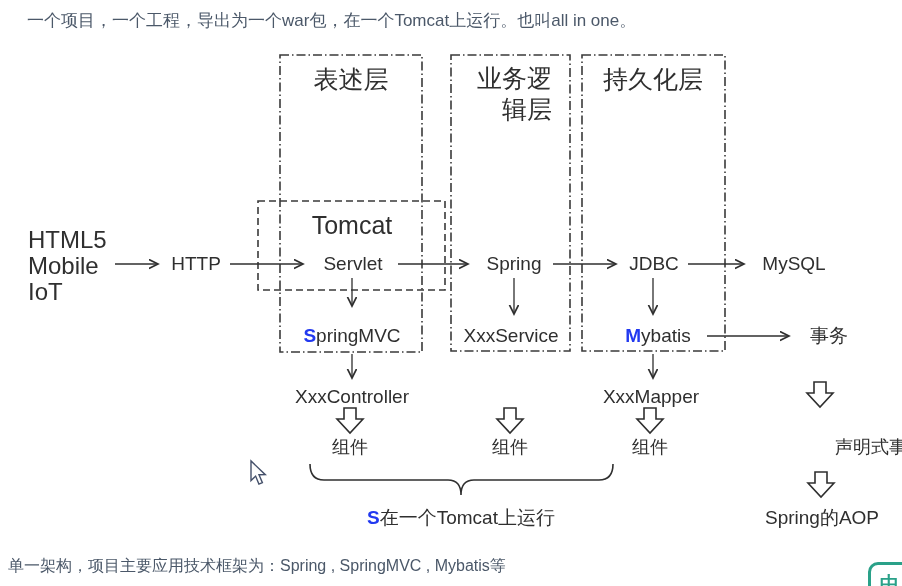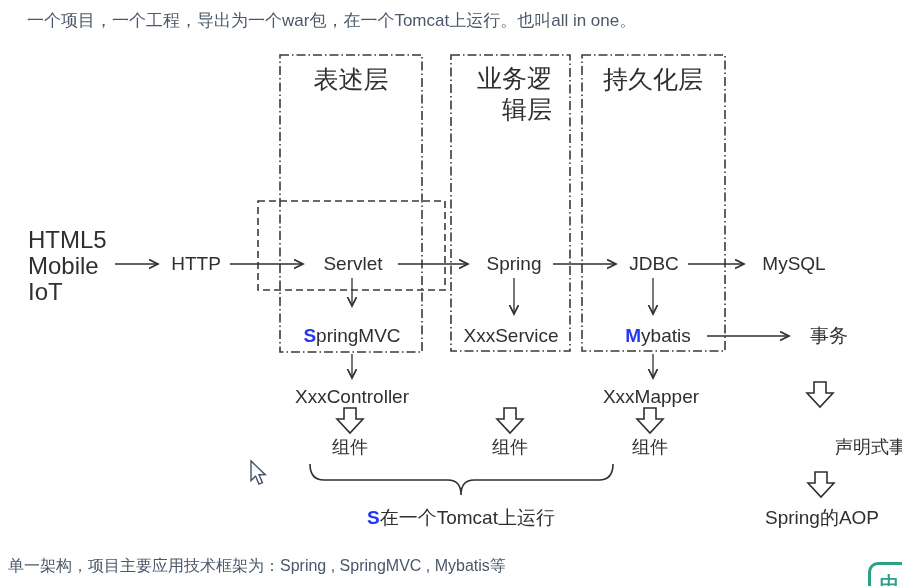--- a/index.html
+++ b/index.html
@@ -76,20 +76,21 @@
     <path d="M 251 461 l 0 19.5 l 4.6 -4.4 l 3.3 8 l 3.5 -1.5 l -3.4 -7.8 l 6.3 -0.1 Z" fill="#fdfdfd" stroke="#44506a" stroke-width="1.4"></path>
   </svg>
 
   <div class="note" style="left:8px;top:9px;margin-left:19px;">一个项目，一个工程，导出为一个war包，在一个Tomcat上运行。也叫all in one。</div>
   <div class="note" style="left:8px;top:556px;font-size:16px;">单一架构，项目主要应用技术框架为：Spring , SpringMVC , Mybatis等</div>
 
   <div class="lbl big" style="left:351px;top:79px;">表述层</div>
   <div class="lbl big wraplabel wraplabel" style="left:511px;top:93px;"><span class="wrapitem" style="display:inline-block;white-space:normal;width:82px;text-align:right;">业务逻辑层</span></div>
   <div class="lbl big" style="left:653px;top:79px;">持久化层</div>
 
+  <div class="lbl big" style="left:352px;top:225px;">Tomcat</div>
 
   <div class="clients">
     <div>HTML5</div>
     <div>Mobile</div>
     <div>IoT</div>
   </div>
 
   <div class="lbl" style="left:196px;top:264px;text-align:center;">HTTP</div>
   <div class="lbl" style="left:353px;top:264px;text-align:right;">Servlet</div>
   <div class="lbl" style="left:514px;top:264px;">Spring</div>

